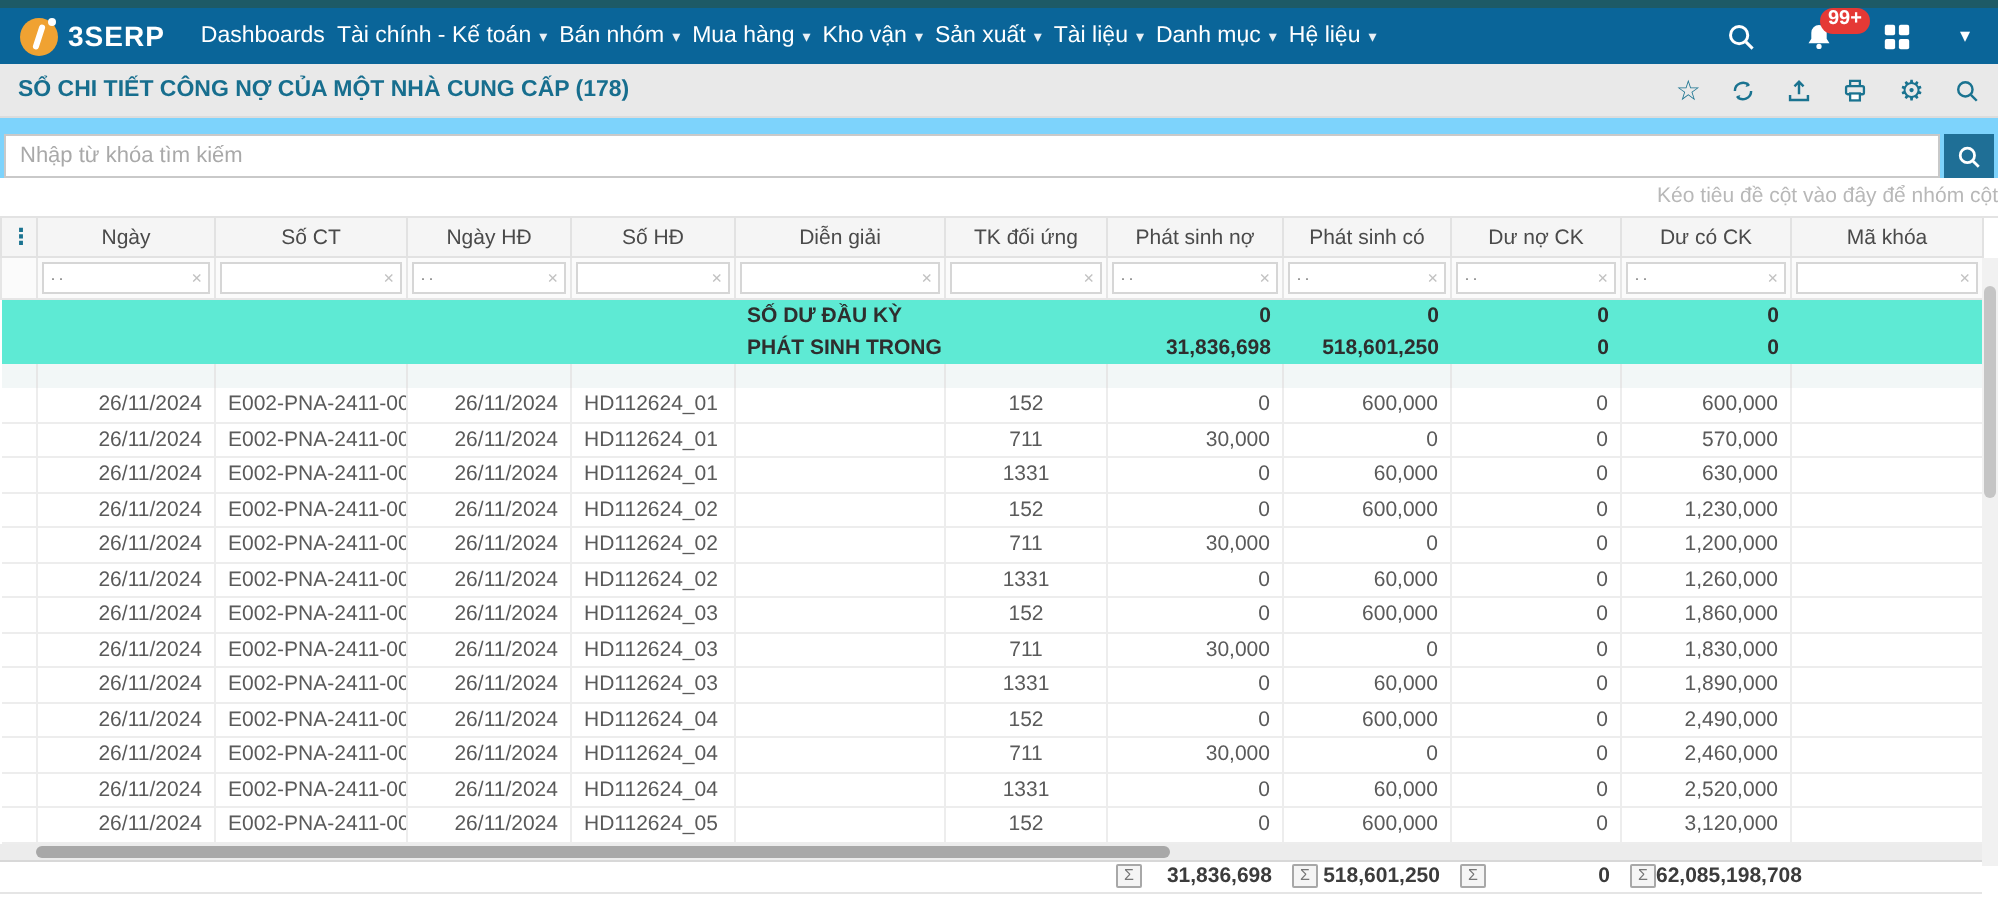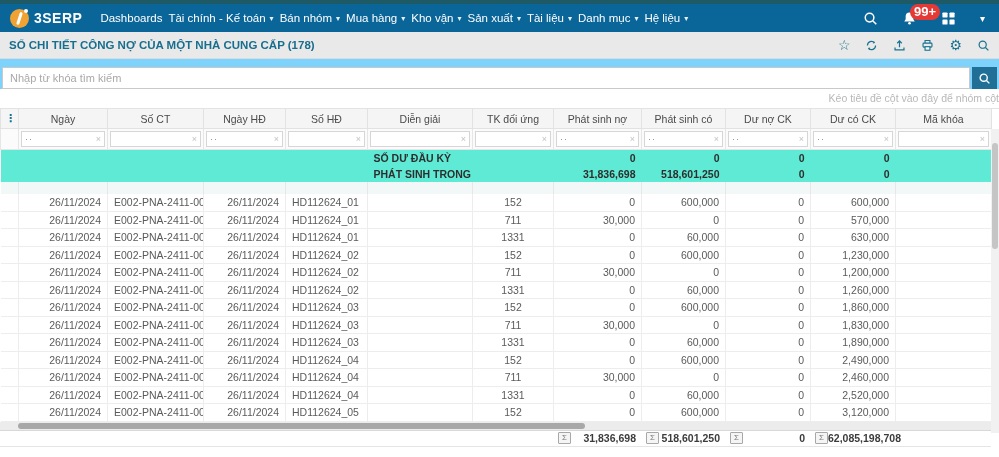--- a/index.html
+++ b/index.html
@@ -15,21 +15,21 @@
   .logo-circle{width:19px;height:19px;border-radius:50%;background:#f0a232;position:relative;flex:0 0 auto;}
   .logo-circle::after{content:"";position:absolute;left:8px;top:3px;width:3px;height:13px;background:#fff;border-radius:2px;transform:rotate(18deg);}
   .logo-circle::before{content:"";position:absolute;right:1px;top:0px;width:4px;height:4px;border-radius:50%;background:#fff;}
   .logo-text{font-weight:bold;font-size:14px;letter-spacing:.5px;}
   .menu{display:flex;gap:6px;font-size:11.5px;white-space:nowrap;}
   .menu-item{display:flex;align-items:center;gap:4px;cursor:pointer;}
   .menu-caret{font-size:8px;opacity:.9;}
   .nav-right{margin-left:auto;display:flex;align-items:center;gap:24px;padding-right:4px;}
   .nav-ic{cursor:pointer;display:flex;align-items:center;}
   .bell-wrap{position:relative;}
-  .badge{position:absolute;top:-7px;left:8px;background:#e53935;color:#fff;font-size:13px;font-weight:bold;
+  .badge{position:absolute;top:-7px;left:8px;background:#e53935;color:#fff;font-size:10px;font-weight:bold;
     padding:1.5px 4px;border-radius:8px;line-height:1;}
   
   .titlebar{height:26px;background:#e9e9e9;display:flex;align-items:center;padding:0 9px;border-bottom:1px solid #dcdcdc;gap:36px;}
   .page-title{color:#176e8e;font-weight:bold;font-size:11.5px;}
   .title-icons{margin-left:auto;display:flex;gap:15px;align-items:center;color:#1a7390;}
   .t-ic{cursor:pointer;font-size:14px;line-height:1;display:flex;align-items:center;}
   
   .searchrow{height:30px;background:#7dd3fc;display:flex;align-items:flex-end;padding:0 2px;}
   .search-input{flex:1;height:20px;border:1px solid #c9c9c9;font-size:11px;padding:0 7px;color:#444;outline:none;}
   .search-input::placeholder{color:#a9a9a9;}

